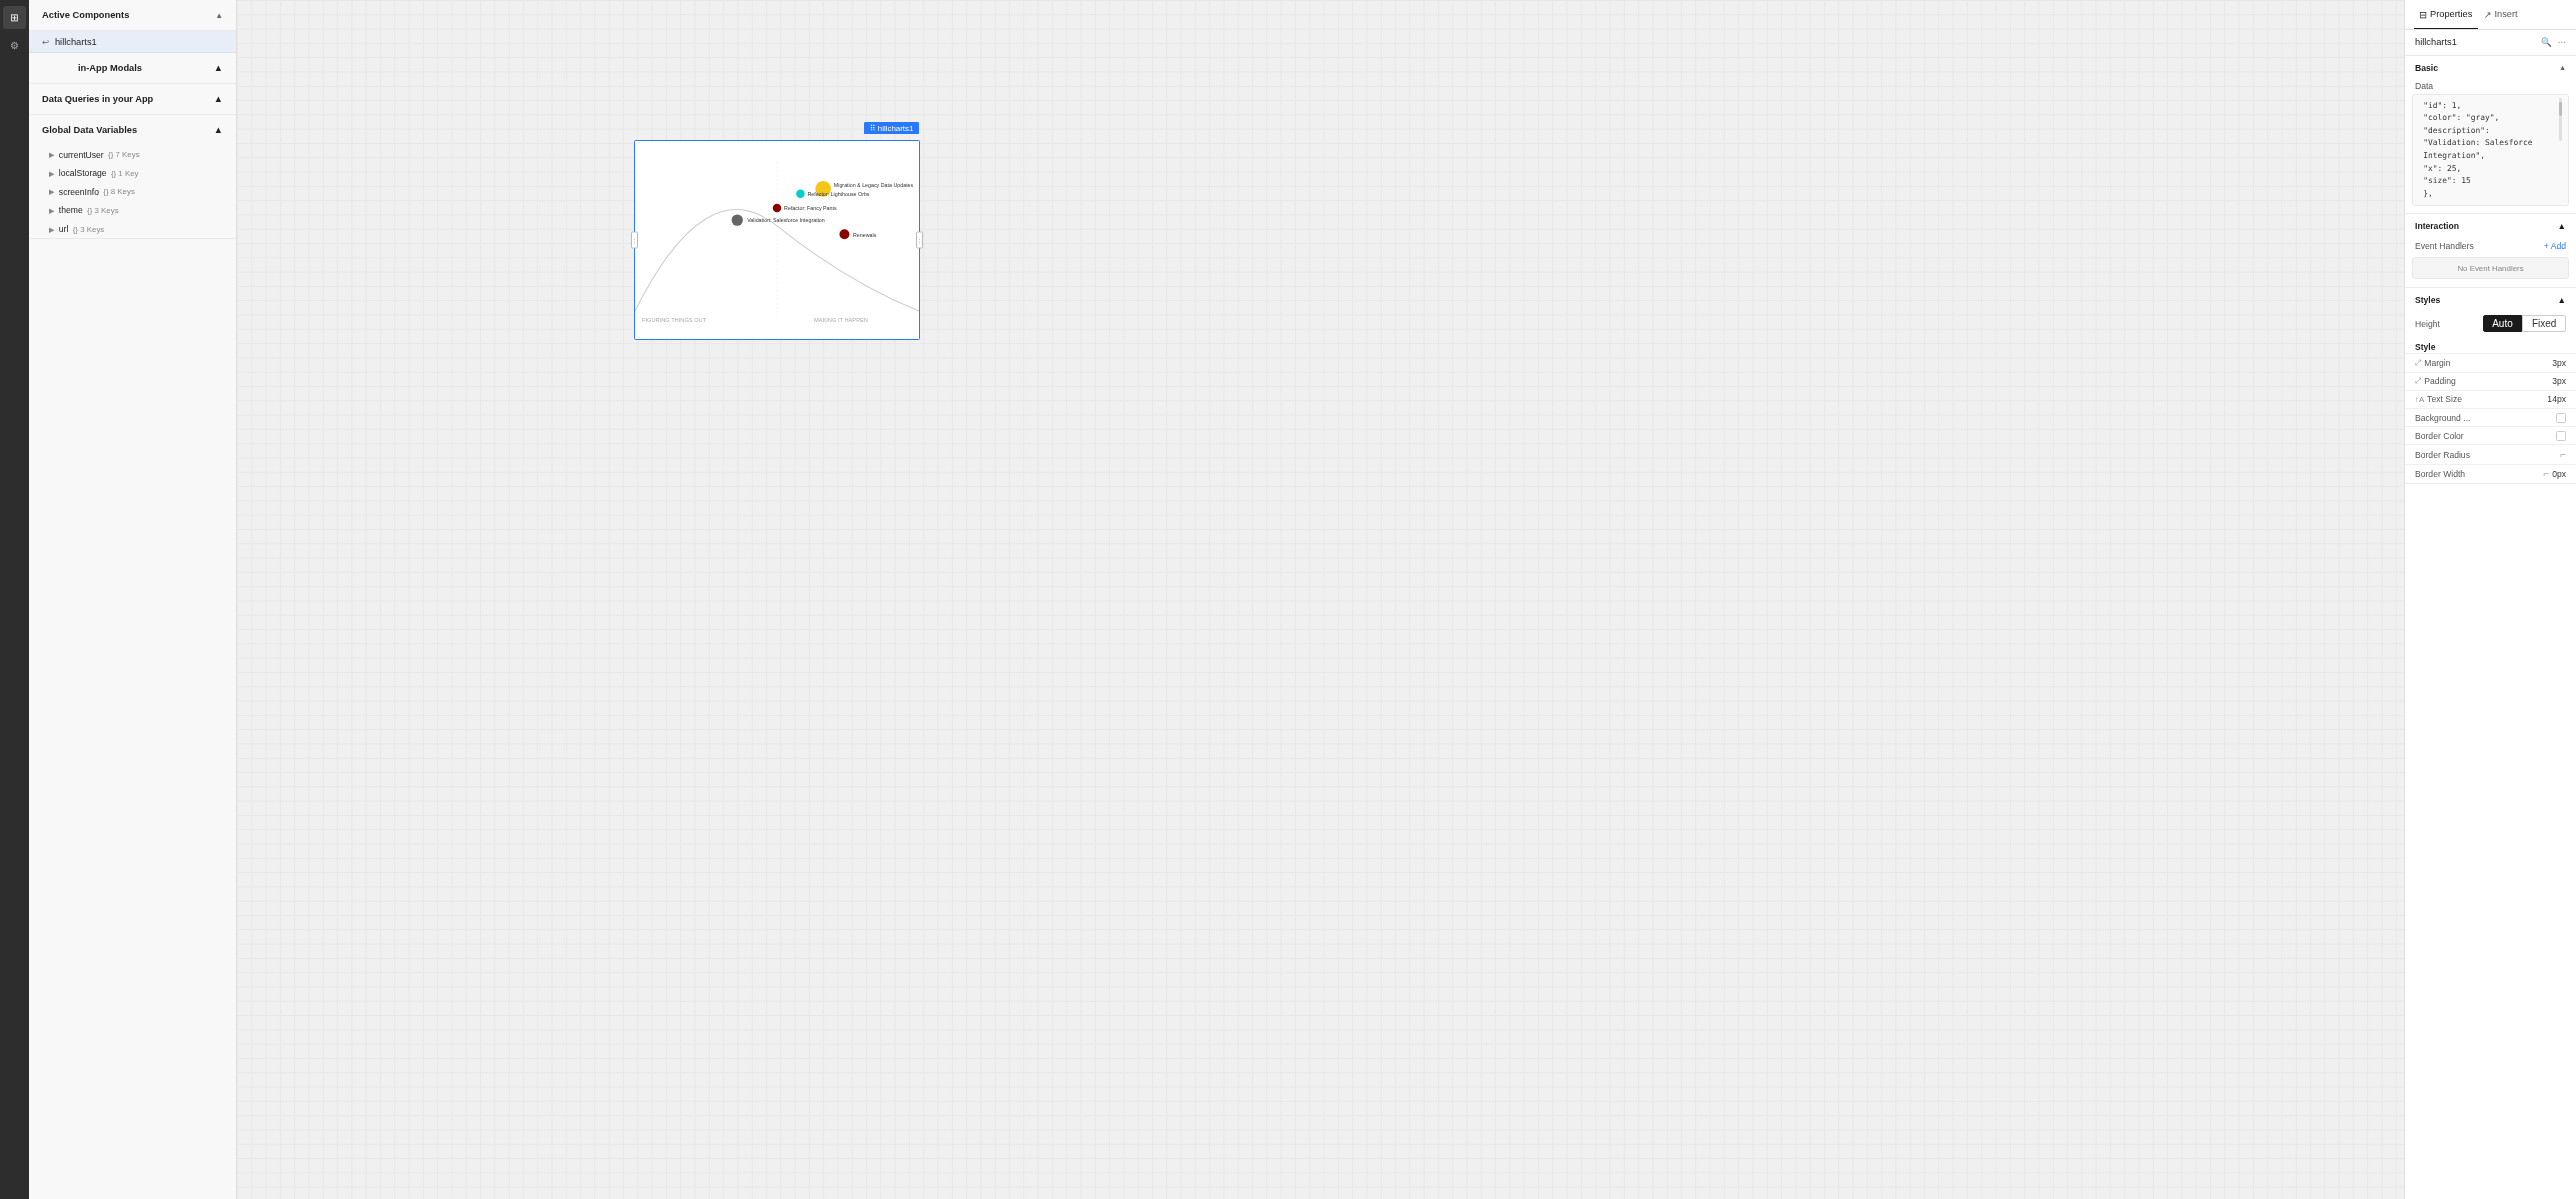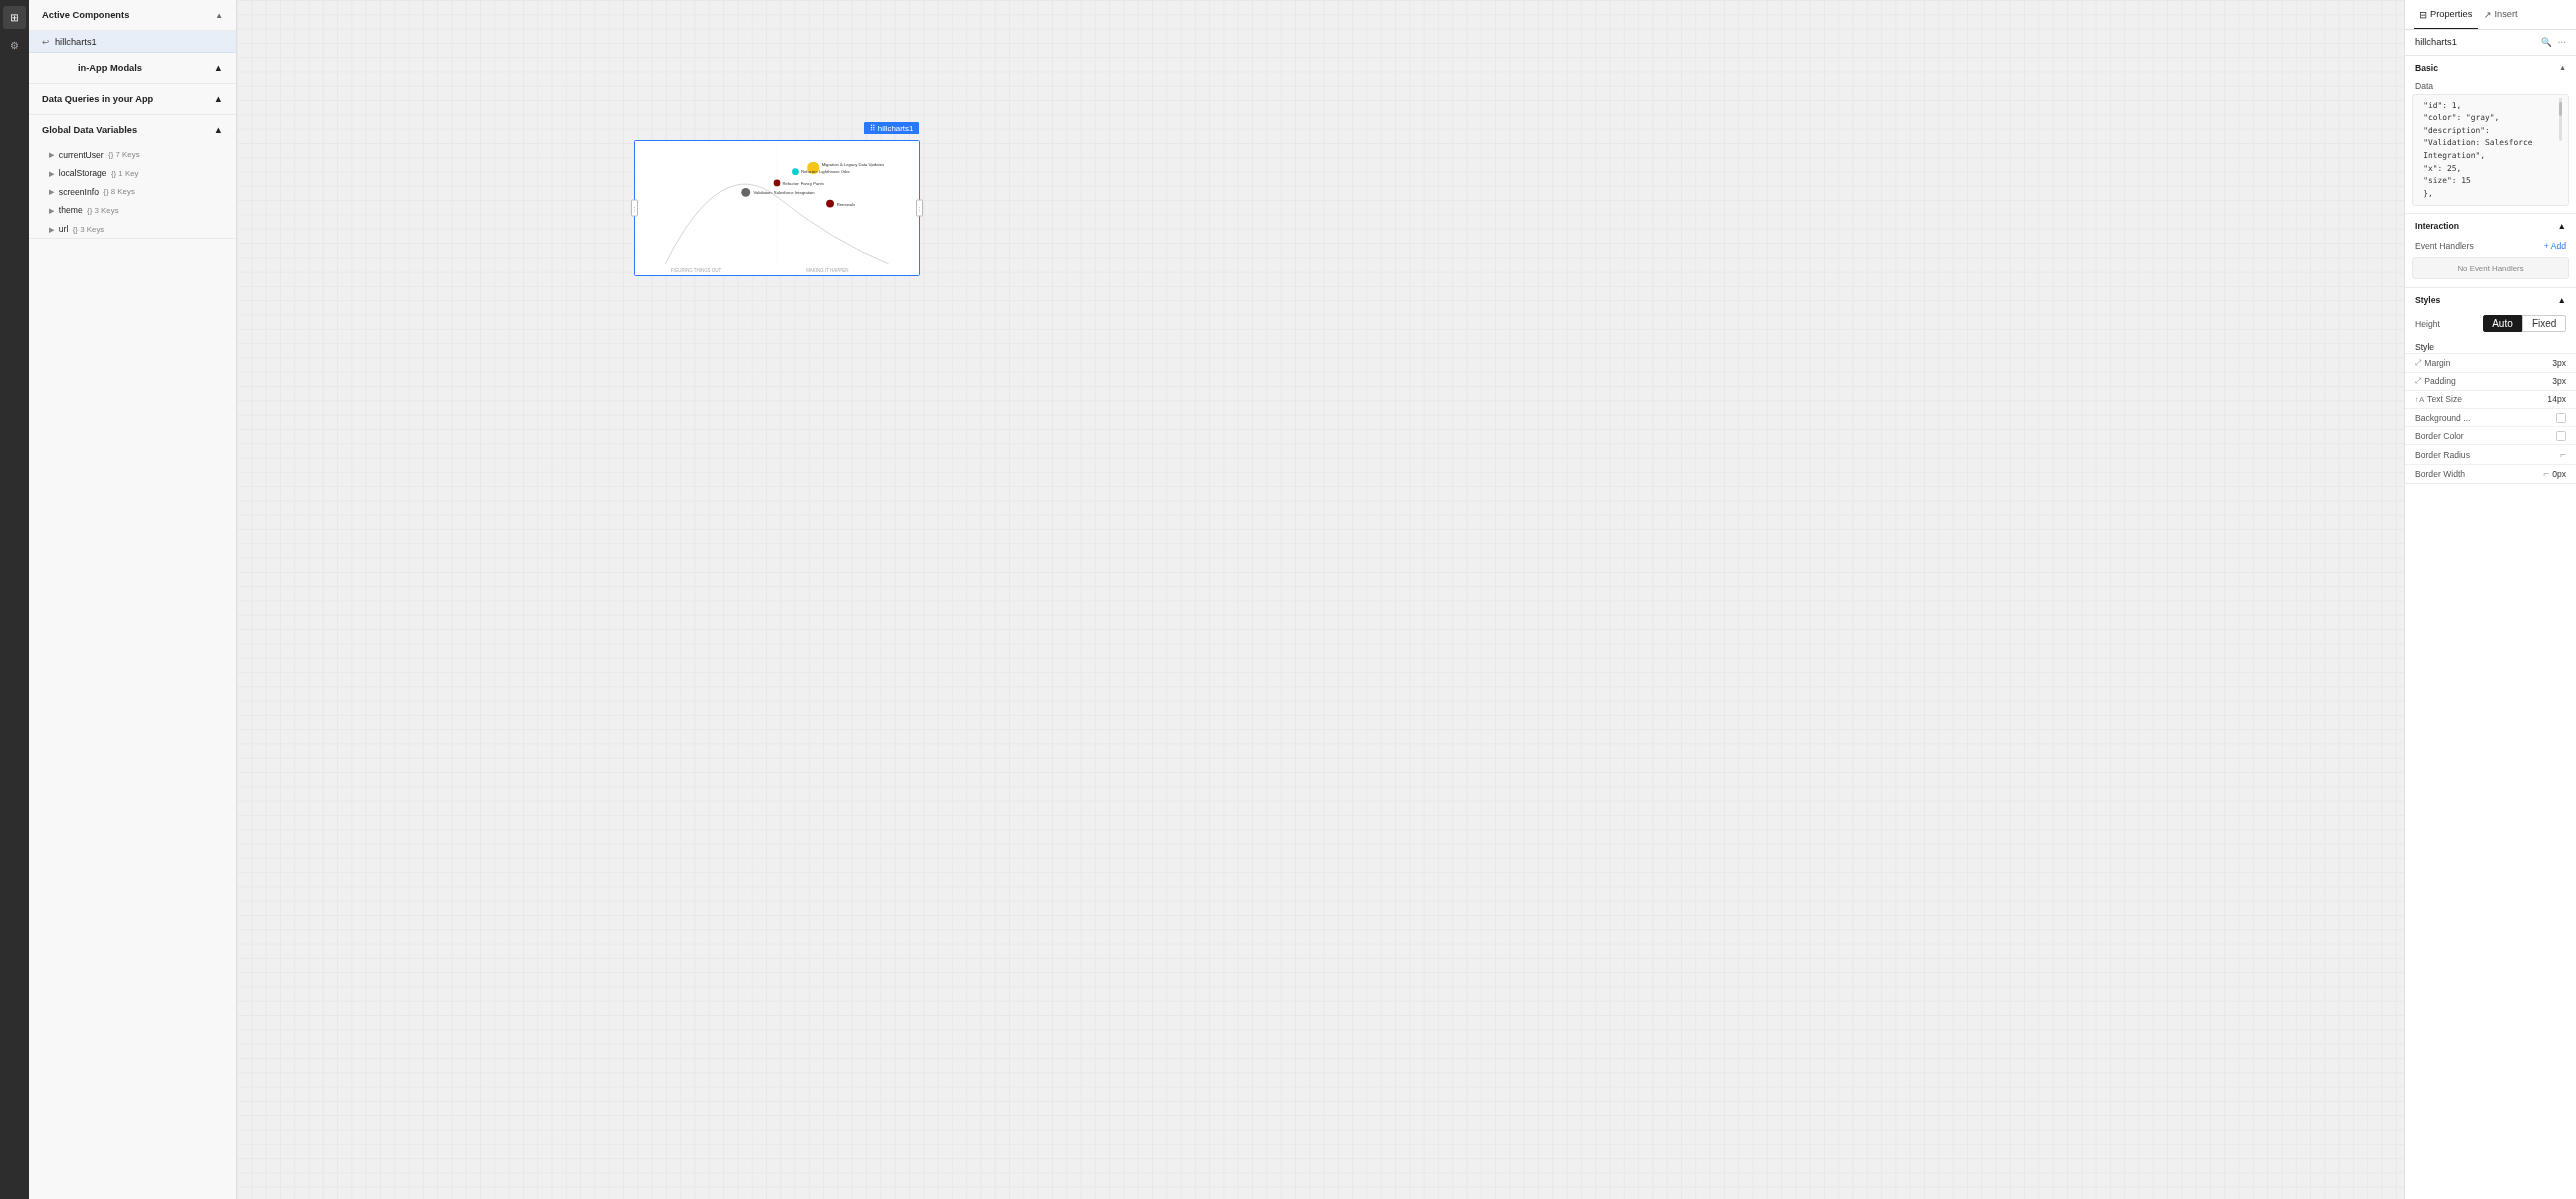--- a/index.html
+++ b/index.html
@@ -161,21 +161,21 @@
       position: relative;
       overflow: hidden;
     }
 
     
     .hillchart-widget {
       position: absolute;
       top: 140px;
       left: 397px;
       width: 286px;
-      height: 136px;
+      height: 200px;
       background: #fff;
       border: 1.4px solid #2979ff;
       border-radius: 1.4px;
     }
     .hillchart-label-bar {
       position: absolute;
       top: -18.6px;
       right: 0;
       background: #2979ff;
       color: #fff;
@@ -387,21 +387,21 @@
     .height-btn.active {
       background: #1a1a1a;
       color: #fff;
       border-color: #1a1a1a;
     }
     .height-btn:first-child { border-radius: 2.1px 0 0 2.1px; }
     .height-btn:last-child { border-radius: 0 2.1px 2.1px 0; }
 
     .style-label-row {
       padding: 4.3px 10px 1.4px;
-      font-weight: 400;
+      font-weight: 700;
       font-size: 8.6px;
       color: #1a1a1a;
     }
 
     .style-row {
       display: flex;
       align-items: center;
       justify-content: space-between;
       padding: 3.6px 10px;
       border-top: 0.7px solid #f0f0f0;

